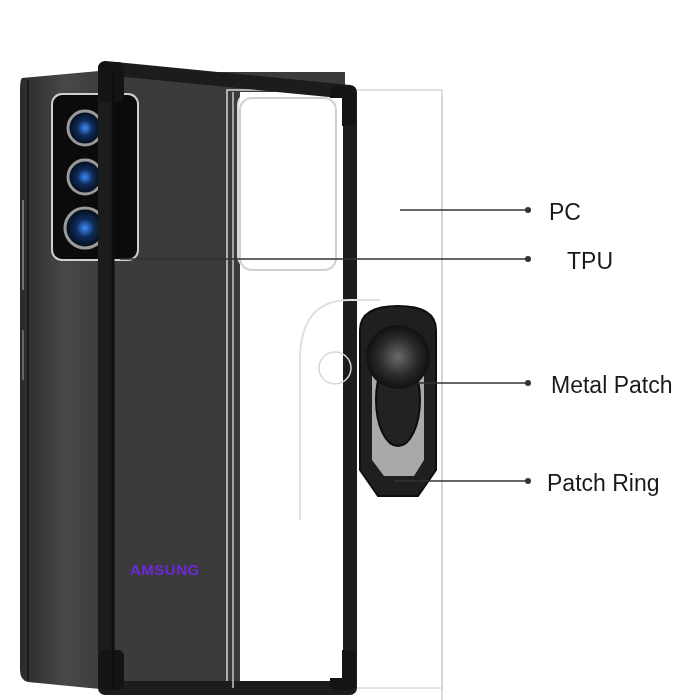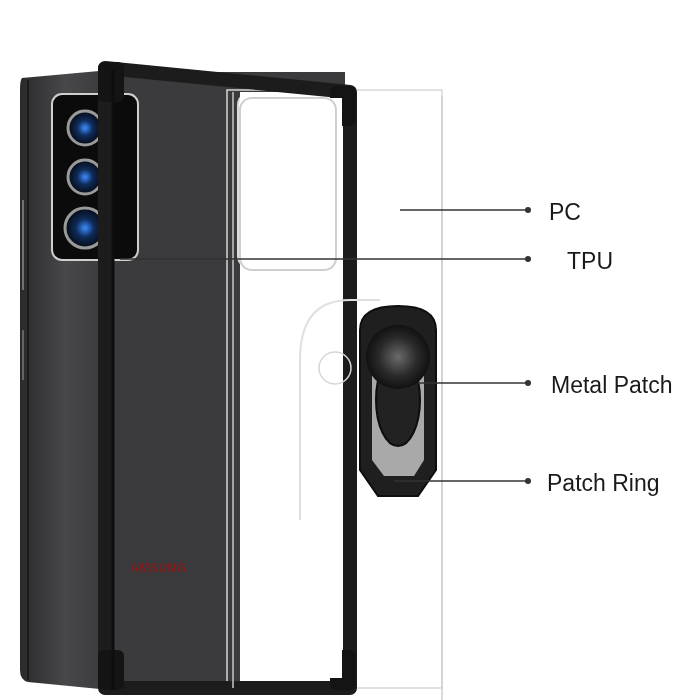--- a/index.html
+++ b/index.html
@@ -3,22 +3,22 @@
 <meta charset="utf-8">
 <style>
   html, body { margin:0; padding:0; background:#ffffff; }
   body { width:700px; height:700px; position:relative; overflow:hidden; font-family:"Liberation Sans", sans-serif; }
   .stage { position:absolute; left:0; top:0; width:700px; height:700px; }
   .label {
     position:absolute; font-size:23px; color:#1a1a1a; line-height:1;
     font-family:"Liberation Sans", sans-serif; white-space:nowrap;
   }
   .brand {
-    position:absolute; left:130px; top:561px; color:#7f1d1d; font-weight:bold;
-    font-size:12px; letter-spacing:0.5px; font-family:"Liberation Sans", sans-serif;
+    position:absolute; left:130px; top:561px; color:#6d28d9; font-weight:bold;
+    font-size:15px; letter-spacing:0.5px; font-family:"Liberation Sans", sans-serif;
   }
 </style>
 </head>
 <body>
 
 <div class="stage">
   <svg width="700" height="700" viewBox="0 0 700 700" xmlns="http://www.w3.org/2000/svg">
     <defs>
       <linearGradient id="phoneGrad" x1="0" x2="1" y1="0" y2="0">
         <stop offset="0" stop-color="#2a2a2c"></stop>

